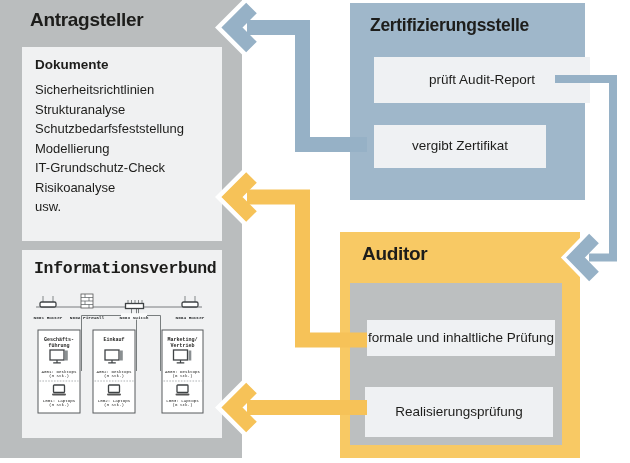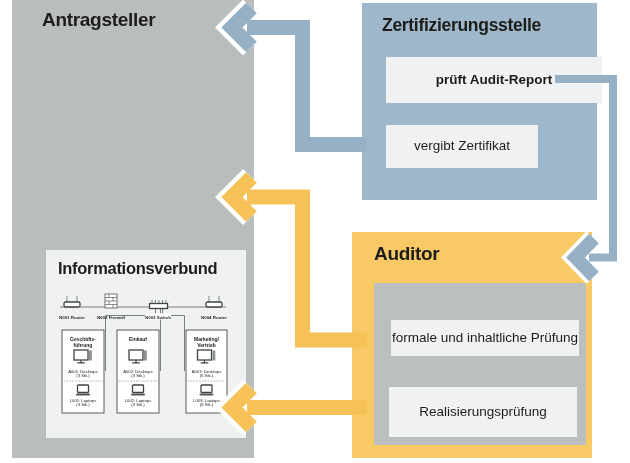--- a/index.html
+++ b/index.html
@@ -1,38 +1,38 @@
 <!DOCTYPE html>
 <html><head>
 <meta charset="utf-8">
 <style>
   html,body{margin:0;padding:0;background:#fff;}
   .canvas{position:relative;width:630px;height:463px;background:#ffffff;
           font-family:"Liberation Sans",sans-serif;color:#1d1d1b;overflow:hidden;}
-  .panel,.subpanel{position:absolute;box-sizing:border-box;margin-left:12px;}
+  .panel,.subpanel{position:absolute;box-sizing:border-box;}
   .panel h1{position:absolute;margin:0;font-size:18px;font-weight:bold;letter-spacing:-0.3px;}
   .subpanel h2{position:absolute;margin:0;font-size:13.5px;font-weight:bold;}
   #antragsteller{left:0;top:0;width:242px;height:458px;background:#babdbe;}
   #antragsteller h1{left:30px;top:9px;font-size:19px;}
   #dokumente{left:22px;top:47px;width:200px;height:194px;background:#f0f1f2;}
   #dokumente h2{left:13px;top:10px;}
   .doc-list{position:absolute;left:13px;top:33px;font-size:13px;line-height:19.5px;}
-  #infoverbund{left:22px;top:250px;width:200px;height:188px;background:#f0f1f2;}
+  #infoverbund{left:22px;top:250px;width:200px;height:188px;background:#f0f1f2;font-family:Liberation Mono, monospace;}
   #infoverbund h2{left:12px;top:9px;font-size:16.5px;letter-spacing:-0.3px;z-index:1;}
   #netsvg{position:absolute;left:0;top:0;}
   #zert{left:350px;top:3px;width:235px;height:197px;background:#9fb7ca;}
   #zert h1{left:20px;top:12px;font-size:17.5px;}
   #auditor{left:340px;top:232px;width:240px;height:226px;background:#f8c964;padding-left:20px;}
   #auditor h1{left:22px;top:11px;font-size:19px;}
   #audit-report{left:10px;top:51px;width:212px;height:162px;background:#bcbfc0;}
   #audit-report h2{left:13px;top:6px;}
   .action{position:absolute;background:#eff1f3;display:flex;align-items:center;justify-content:center;
           text-align:center;font-size:13.5px;line-height:1.25;}
-  #act-pruefen{left:24px;top:54px;width:216px;height:46px;font-weight:bold;}
-  #act-vergibt{left:24px;top:122px;width:152px;height:43px;}
+  #act-pruefen{left:24px;top:54px;width:216px;height:46px;}
+  #act-vergibt{left:24px;top:122px;width:172px;height:43px;}
   #act-formale{left:17px;top:37px;width:188px;height:36px;}
   #act-real{left:15px;top:104px;width:188px;height:50px;}
   .arrows{position:absolute;left:0;top:0;z-index:3;pointer-events:none;}
   .arrows path{fill:none;stroke-linejoin:miter;stroke-linecap:butt;}
   .casing{stroke:#ffffff;stroke-width:24px;}
   .casing-sm{stroke:#ffffff;stroke-width:21px;}
   
   .net{stroke:#6b7072;stroke-width:0.9;fill:none;}
   .nl{font-size:4.4px;font-weight:bold;text-anchor:middle;fill:#2a2d2f;}
   .dept{fill:#ffffff;stroke:#575b5d;stroke-width:1;}
@@ -43,20 +43,32 @@
   .ic-thin{stroke:#555a5c;stroke-width:0.7;fill:none;}
 </style>
 </head>
 <body>
 
 <div class="canvas">
 
   <section class="panel" id="antragsteller">
     <h1>Antragsteller</h1>
 
+    <div class="subpanel" id="dokumente">
+      <h2>Dokumente</h2>
+      <div class="doc-list">
+        <div>Sicherheitsrichtlinien</div>
+        <div>Strukturanalyse</div>
+        <div>Schutzbedarfsfeststellung</div>
+        <div>Modellierung</div>
+        <div>IT-Grundschutz-Check</div>
+        <div>Risikoanalyse</div>
+        <div>usw.</div>
+      </div>
+    </div>
 
     <div class="subpanel" id="infoverbund">
       <h2>Informationsverbund</h2>
       <svg id="netsvg" width="200" height="188" viewBox="0 0 200 188">
 
         <path class="net" d="M14 57 H180"></path>
         <path class="net" d="M109.5 58.5 V65.5 H59.5 V121"></path>
         <path class="net" d="M114.5 58.5 V121"></path>
         <path class="net" d="M116.5 58.5 V65.5 H138.5 V121"></path>
 

